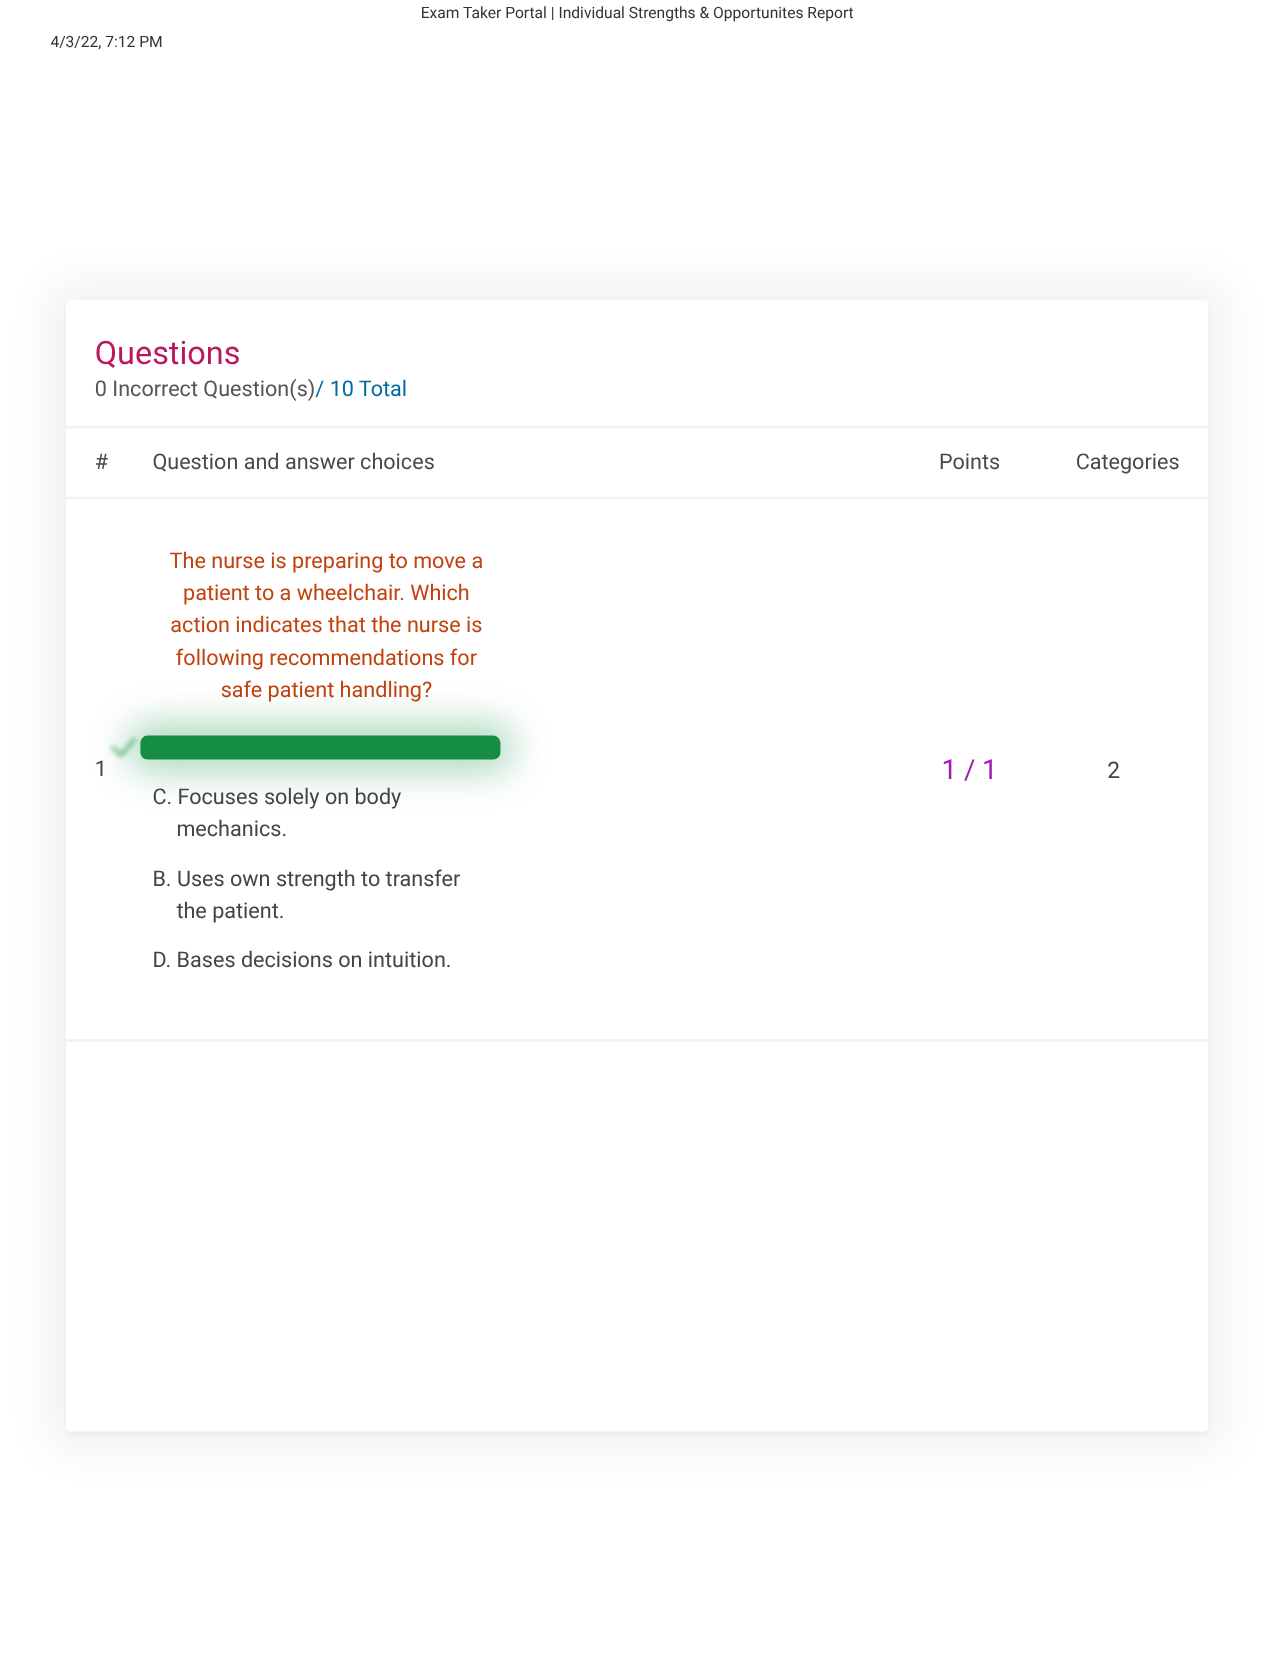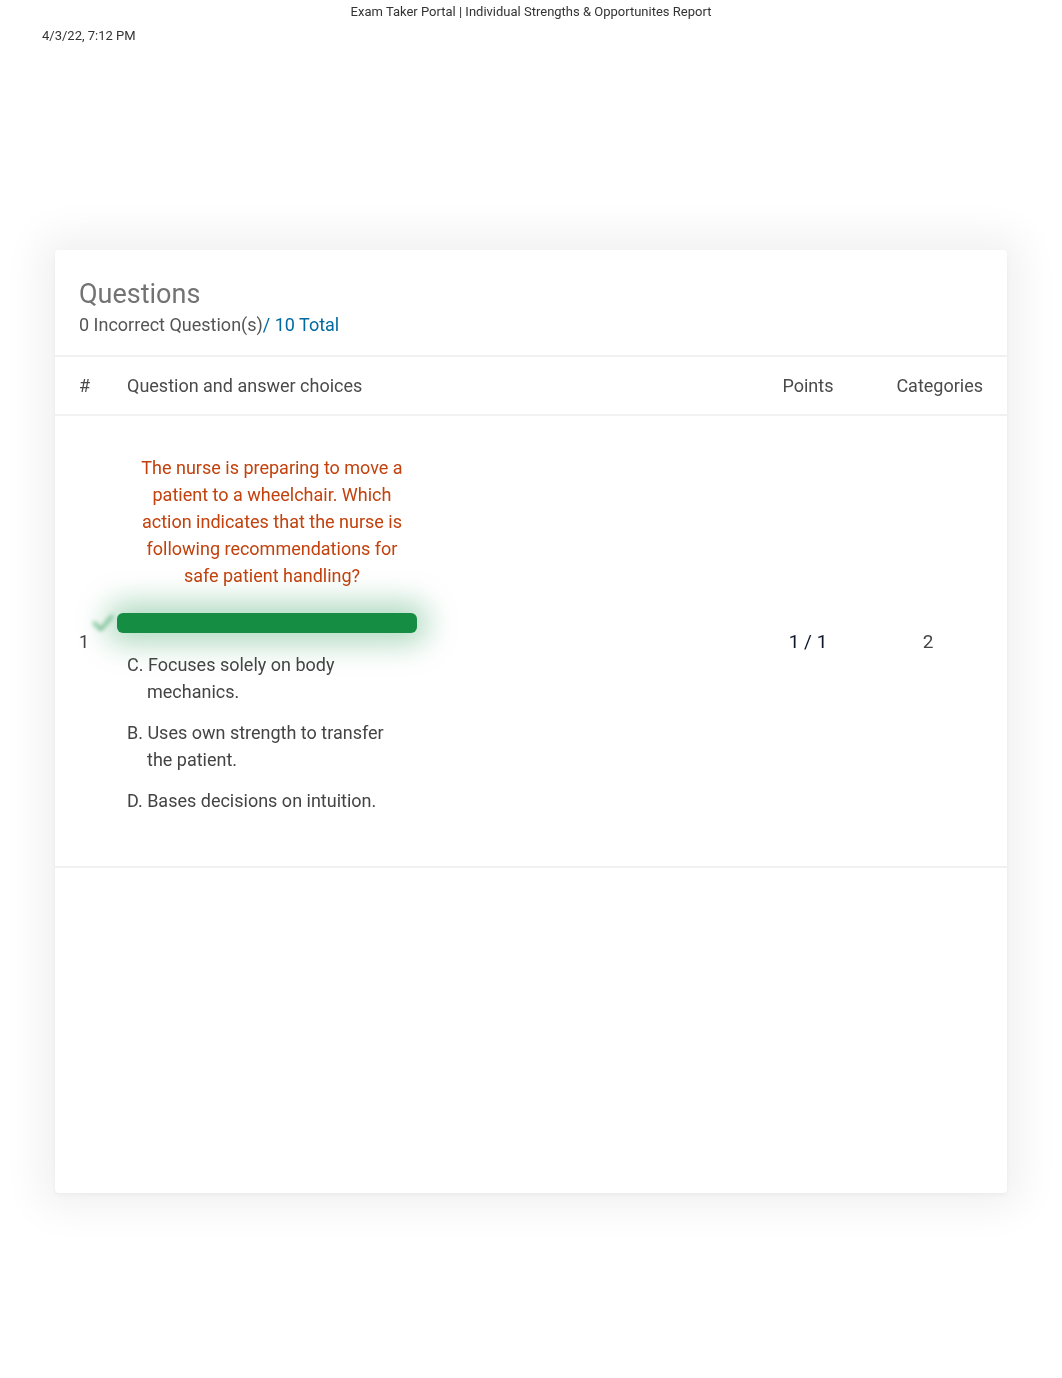--- a/index.html
+++ b/index.html
@@ -39,21 +39,21 @@
       border-radius: 4px;
       box-shadow: 0 0 40px 15px rgba(0,0,0,0.06), 0 2px 4px rgba(0,0,0,0.04);
     }
     .card-header {
       padding: 28px 24px 20px 24px;
       border-bottom: 2px solid #f1f1f1;
     }
     .card-title {
       font-size: 27px;
       font-weight: 400;
-      color: #737373;
+      color: #be185d;
       margin-bottom: 4px;
     }
     .card-subtitle {
       font-size: 18px;
       color: #555;
     }
     .card-subtitle .muted {
       color: #0369a1;
     }
     .table-header {
@@ -88,22 +88,22 @@
       display: flex;
       align-items: center;
       justify-content: flex-start;
       font-size: 18px;
       color: #444;
     }
     .question-row .col-points {
       display: flex;
       align-items: center;
       justify-content: center;
-      font-size: 19px;
-      color: #0f172a;
+      font-size: 23px;
+      color: #a21caf;
     }
     .question-row .col-cat {
       display: flex;
       align-items: center;
       justify-content: center;
       font-size: 19px;
       color: #444;
     }
     .question-content {
       max-width: 290px;

